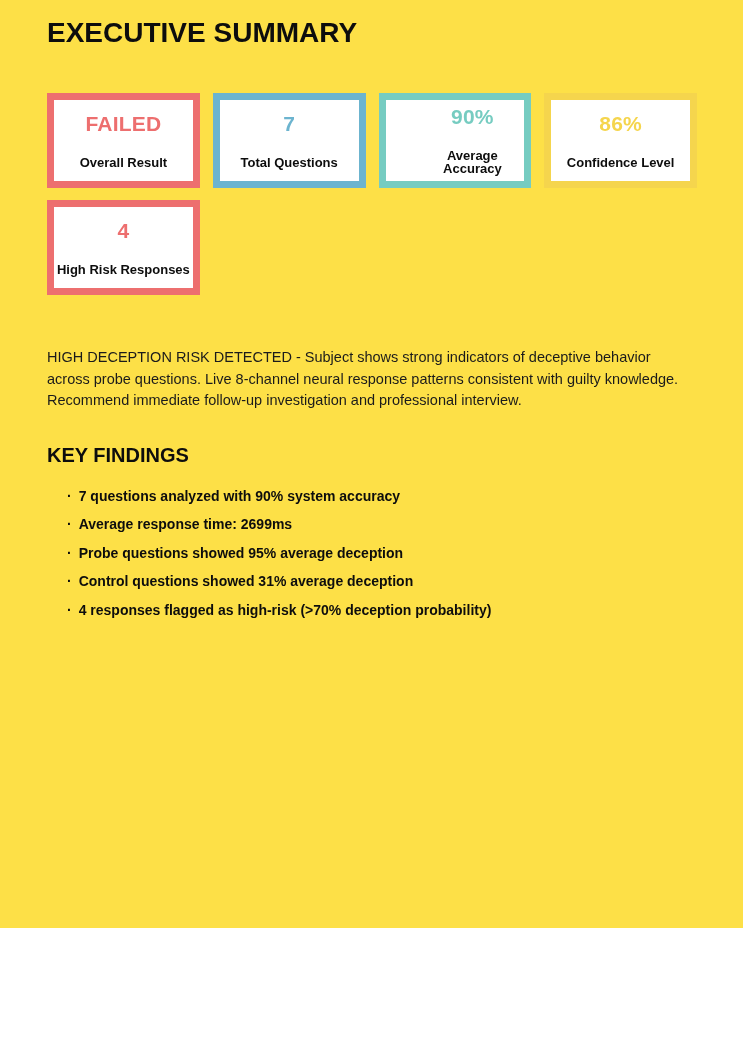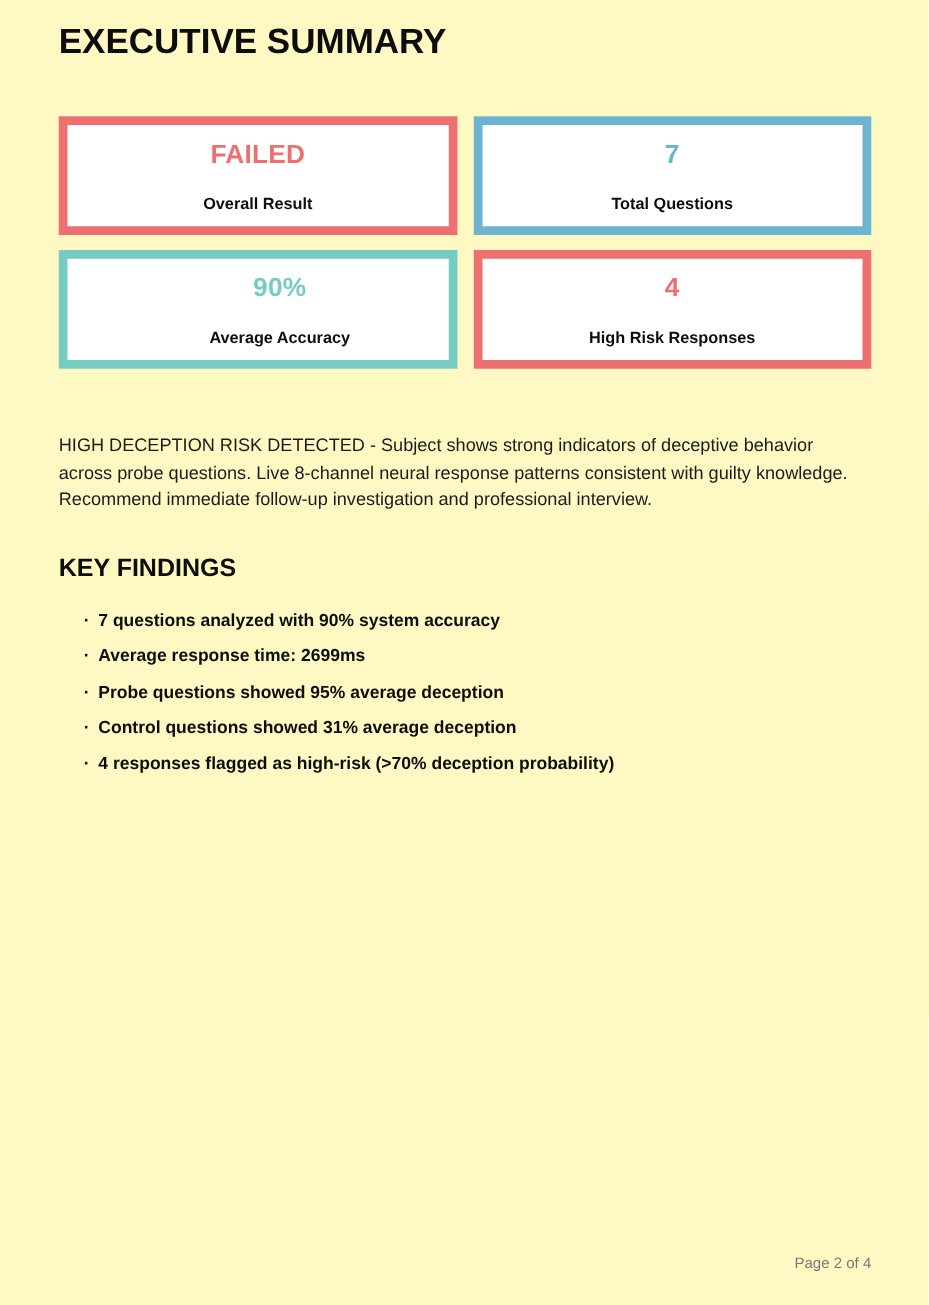--- a/index.html
+++ b/index.html
@@ -1,38 +1,38 @@
 <!DOCTYPE html>
 <html><head>
 <meta charset="utf-8">
 <style>
   html, body { margin: 0; padding: 0; background: #ffffff; }
   .page {
     position: relative;
     width: 743px;
-    height: 1044px;
-    background: #fef9c3;
+    height: 928px;
+    background: #fde047;
     font-family: "Liberation Sans", sans-serif;
     color: #111111;
     overflow: hidden;
     box-sizing: border-box;
   }
   .content { padding: 17px 46px 0 47px; }
 
   .page-title {
     margin: 0;
     font-size: 28px;
     line-height: 32px;
     font-weight: 700;
     color: #0d0d0d;
   }
 
   .cards-grid {
     display: grid;
-    grid-template-columns: repeat(2, 1fr);
+    grid-template-columns: repeat(4, 1fr);
     column-gap: 13px;
     row-gap: 12px;
     margin-top: 44px;
   }
   .stat-card {
     height: 95px;
     box-sizing: border-box;
     border: 7px solid #cccccc;
     background: #ffffff;
     display: flex;
@@ -114,20 +114,24 @@
       <div class="stat-card" style="border-color: rgb(108, 180, 207);">
         <div class="card-value" style="color: rgb(108, 180, 207);">7</div>
         <div class="card-label">Total Questions</div>
       </div>
 
       <div class="stat-card" style="border-color: rgb(118, 204, 193); padding-left: 35px;">
         <div class="card-value" style="color: rgb(118, 204, 193);">90%</div>
         <div class="card-label">Average Accuracy</div>
       </div>
 
+      <div class="stat-card" style="border-color: rgb(245, 213, 77);">
+        <div class="card-value" style="color: rgb(245, 213, 77);">86%</div>
+        <div class="card-label">Confidence Level</div>
+      </div>
 
       <div class="stat-card" style="border-color: rgb(237, 111, 111);">
         <div class="card-value" style="color: rgb(237, 111, 111);">4</div>
         <div class="card-label">High Risk Responses</div>
       </div>
 
     </div>
 
     <section class="section-assessment">
       <p class="assessment-paragraph">HIGH DECEPTION RISK DETECTED - Subject shows strong indicators of deceptive behavior across probe questions. Live 8-channel neural response patterns consistent with guilty knowledge. Recommend immediate follow-up investigation and professional interview.</p>

